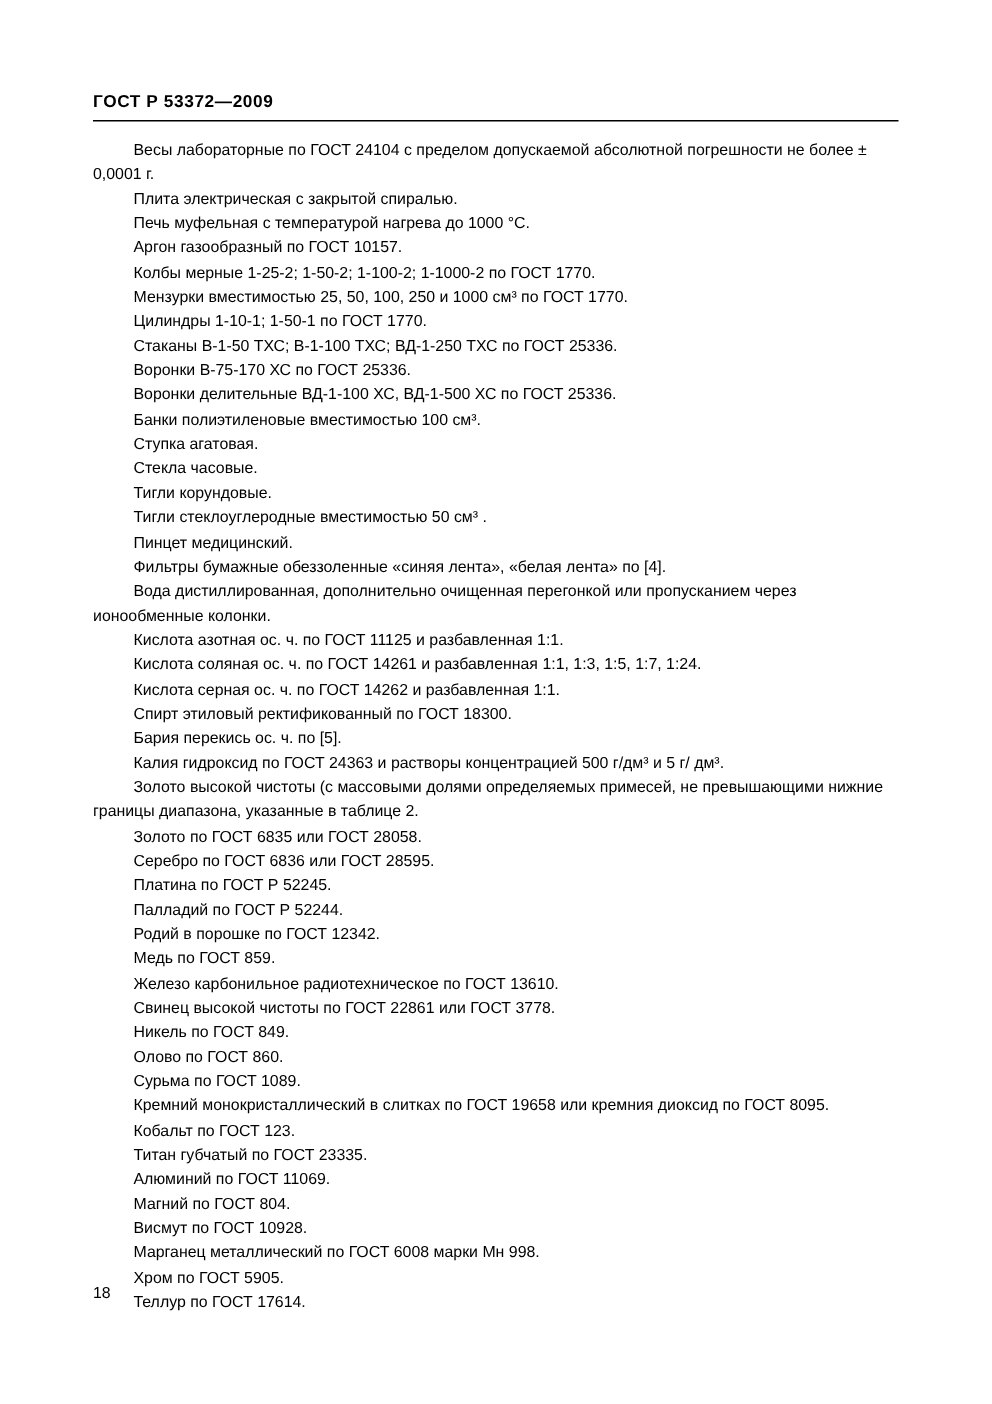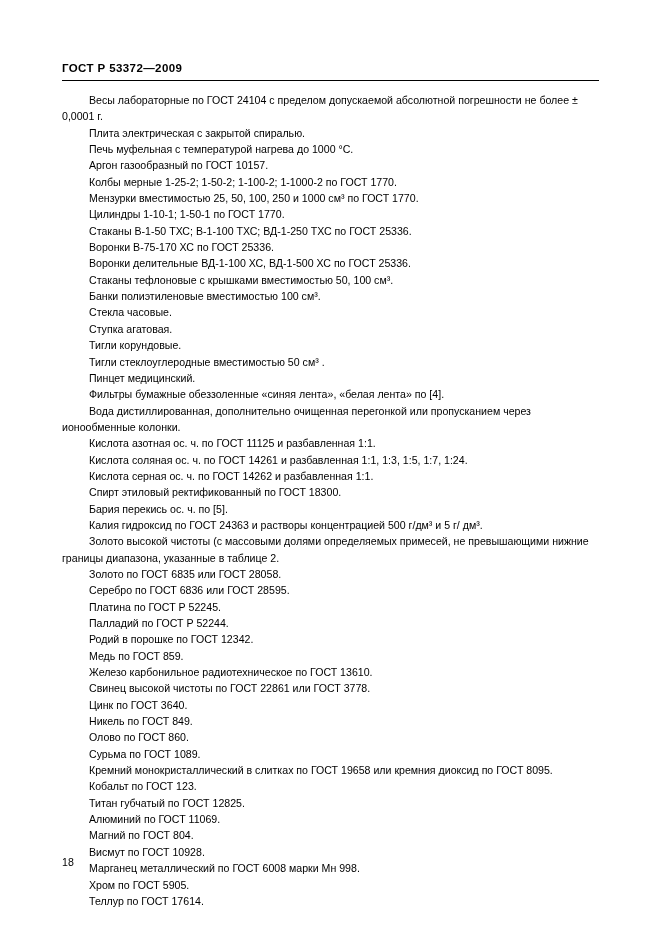--- a/index.html
+++ b/index.html
@@ -74,51 +74,49 @@
       <p class="indent">Весы лабораторные по ГОСТ 24104 с пределом допускаемой абсолютной погрешности не более ± 0,0001 г.</p>
       <p class="indent">Плита электрическая с закрытой спиралью.</p>
       <p class="indent">Печь муфельная с температурой нагрева до 1000 °С.</p>
       <p class="indent">Аргон газообразный по ГОСТ 10157.</p>
       <p class="indent">Колбы мерные 1-25-2; 1-50-2; 1-100-2; 1-1000-2 по ГОСТ 1770.</p>
       <p class="indent">Мензурки вместимостью 25, 50, 100, 250 и 1000 см³ по ГОСТ 1770.</p>
       <p class="indent">Цилиндры 1-10-1; 1-50-1 по ГОСТ 1770.</p>
       <p class="indent">Стаканы В-1-50 ТХС; В-1-100 ТХС; ВД-1-250 ТХС по ГОСТ 25336.</p>
       <p class="indent">Воронки В-75-170 ХС по ГОСТ 25336.</p>
       <p class="indent">Воронки делительные ВД-1-100 ХС, ВД-1-500 ХС по ГОСТ 25336.</p>
-      <p class="indent">Стаканы тефлоновые с крышками вместимостью 50, 100 см³.</p>
       <p class="indent">Банки полиэтиленовые вместимостью 100 см³.</p>
+      <p class="indent">Ступка агатовая.</p>
       <p class="indent">Стекла часовые.</p>
-      <p class="indent">Ступка агатовая.</p>
       <p class="indent">Тигли корундовые.</p>
       <p class="indent">Тигли стеклоуглеродные вместимостью 50 см³ .</p>
       <p class="indent">Пинцет медицинский.</p>
       <p class="indent">Фильтры бумажные обеззоленные «синяя лента», «белая лента» по [4].</p>
       <p class="indent">Вода дистиллированная, дополнительно очищенная перегонкой или пропусканием через ионообменные колонки.</p>
       <p class="indent">Кислота азотная ос. ч. по ГОСТ 11125 и разбавленная 1:1.</p>
       <p class="indent">Кислота соляная ос. ч. по ГОСТ 14261 и разбавленная 1:1, 1:3, 1:5, 1:7, 1:24.</p>
       <p class="indent">Кислота серная ос. ч. по ГОСТ 14262 и разбавленная 1:1.</p>
       <p class="indent">Спирт этиловый ректификованный по ГОСТ 18300.</p>
       <p class="indent">Бария перекись ос. ч. по [5].</p>
       <p class="indent">Калия гидроксид по ГОСТ 24363 и растворы концентрацией 500 г/дм³ и 5 г/ дм³.</p>
       <p class="indent">Золото высокой чистоты (с массовыми долями определяемых примесей, не превышающими нижние границы диапазона, указанные в таблице 2.</p>
       <p class="indent">Золото по ГОСТ 6835 или ГОСТ 28058.</p>
       <p class="indent">Серебро по ГОСТ 6836 или ГОСТ 28595.</p>
       <p class="indent">Платина по ГОСТ Р 52245.</p>
       <p class="indent">Палладий по ГОСТ Р 52244.</p>
       <p class="indent">Родий в порошке по ГОСТ 12342.</p>
       <p class="indent">Медь по ГОСТ 859.</p>
       <p class="indent">Железо карбонильное радиотехническое по ГОСТ 13610.</p>
       <p class="indent">Свинец высокой чистоты по ГОСТ 22861 или ГОСТ 3778.</p>
-      <p class="indent">Цинк по ГОСТ 3640.</p>
       <p class="indent">Никель по ГОСТ 849.</p>
       <p class="indent">Олово по ГОСТ 860.</p>
       <p class="indent">Сурьма по ГОСТ 1089.</p>
       <p class="indent">Кремний монокристаллический в слитках по ГОСТ 19658 или кремния диоксид по ГОСТ 8095.</p>
       <p class="indent">Кобальт по ГОСТ 123.</p>
-      <p class="indent">Титан губчатый по ГОСТ 12825.</p>
+      <p class="indent">Титан губчатый по ГОСТ 23335.</p>
       <p class="indent">Алюминий по ГОСТ 11069.</p>
       <p class="indent">Магний по ГОСТ 804.</p>
       <p class="indent">Висмут по ГОСТ 10928.</p>
       <p class="indent">Марганец металлический по ГОСТ 6008 марки Мн 998.</p>
       <p class="indent">Хром по ГОСТ 5905.</p>
       <p class="indent">Теллур по ГОСТ 17614.</p>
     </div>
 
   <div class="page-number">18</div>
 

